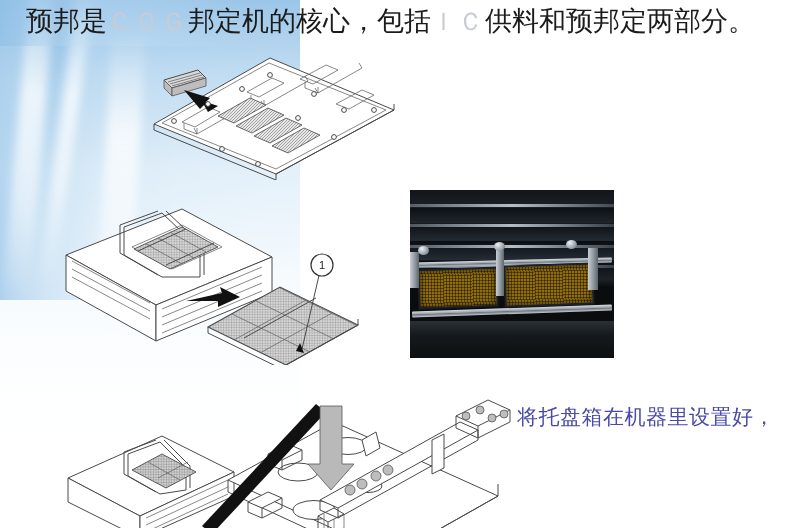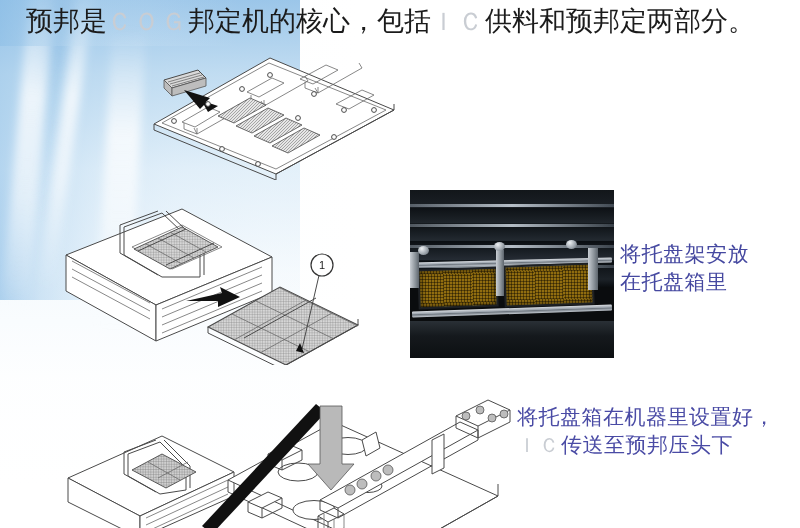--- a/index.html
+++ b/index.html
@@ -419,16 +419,15 @@
     <div class="ph-tray" style="left:94px; top:74px; width:86px; height:38px; transform:rotate(-2deg);"></div>
 
     <div class="ph-post" style="left:0px;   top:62px; width:9px;  height:36px;"></div>
     <div class="ph-post" style="left:86px;  top:60px; width:8px;  height:46px;"></div>
     <div class="ph-post" style="left:178px; top:58px; width:10px; height:42px;"></div>
     <div class="ph-knob" style="left:8px;   top:56px; width:11px; height:9px;"></div>
     <div class="ph-knob" style="left:84px;  top:52px; width:11px; height:9px;"></div>
     <div class="ph-knob" style="left:156px; top:50px; width:11px; height:9px;"></div>
   </div>
 
-  <div class="caption" id="caption-2" style="color: rgb(69, 72, 160);"><div>将托盘架安放</div><div>在托盘箱里</div></div>
-  <div class="caption" id="caption-3" style="color: rgb(74, 75, 165);"><div>将托盘箱在机器里设置好，</div><div><span class="latin-light">ＩＣ</span>传送至预邦压头下</div></div>
+  <div class="caption" id="caption-3" style="color: rgb(74, 75, 165);"><div>将托盘箱在机器里设置好，</div></div>
 
 </div>
 
 </body></html>

